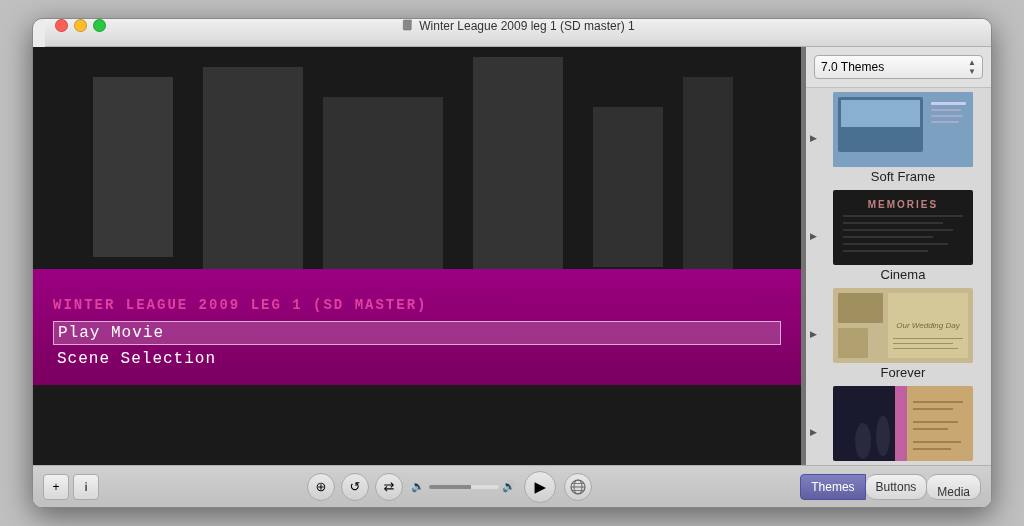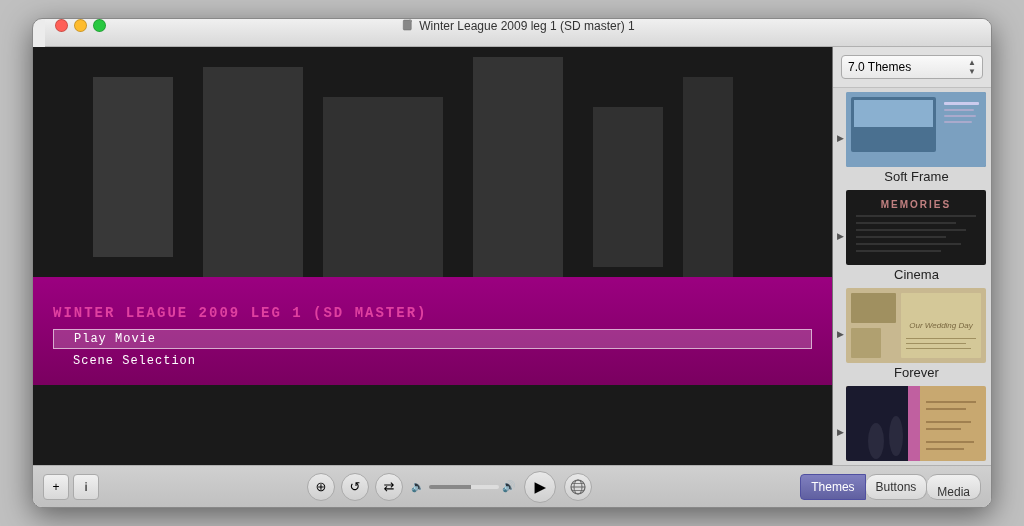--- a/index.html
+++ b/index.html
@@ -102,24 +102,24 @@
       color: #e040a0;
       font-size: 14px;
       font-weight: bold;
       letter-spacing: 2px;
       margin-bottom: 8px;
       margin-top: 16px;
     }
     .menu-item {
       font-family: 'Courier New', monospace;
       color: #fff;
-      font-size: 12px;
+      font-size: 16px;
       letter-spacing: 1px;
       margin: 3px 0;
-      padding: 2px 20px;
+      padding: 2px 4px;
       cursor: default;
     }
     .menu-item.selected {
       background: rgba(255,255,255,0.2);
       border: 1px solid rgba(255,255,255,0.6);
       color: #fff;
     }
     .drop-zone-label {
       position: absolute;
       top: 42%;
@@ -135,23 +135,23 @@
     }
     .apple-logo {
       position: absolute;
       bottom: 90px;
       right: 30px;
       font-size: 22px;
       color: rgba(150,150,150,0.4);
     }
     
     .right-panel {
-      width: 159px;
+      width: 190px;
       background: #d8d8d8;
-      border-left: 1px solid #737373;
+      border-left: 5px solid #737373;
       display: flex;
       flex-direction: column;
       overflow: hidden;
       justify-content: center;
     }
     .dropdown-bar {
       padding: 8px;
       background: #e0e0e0;
       border-bottom: 1px solid #c0c0c0;
     }

